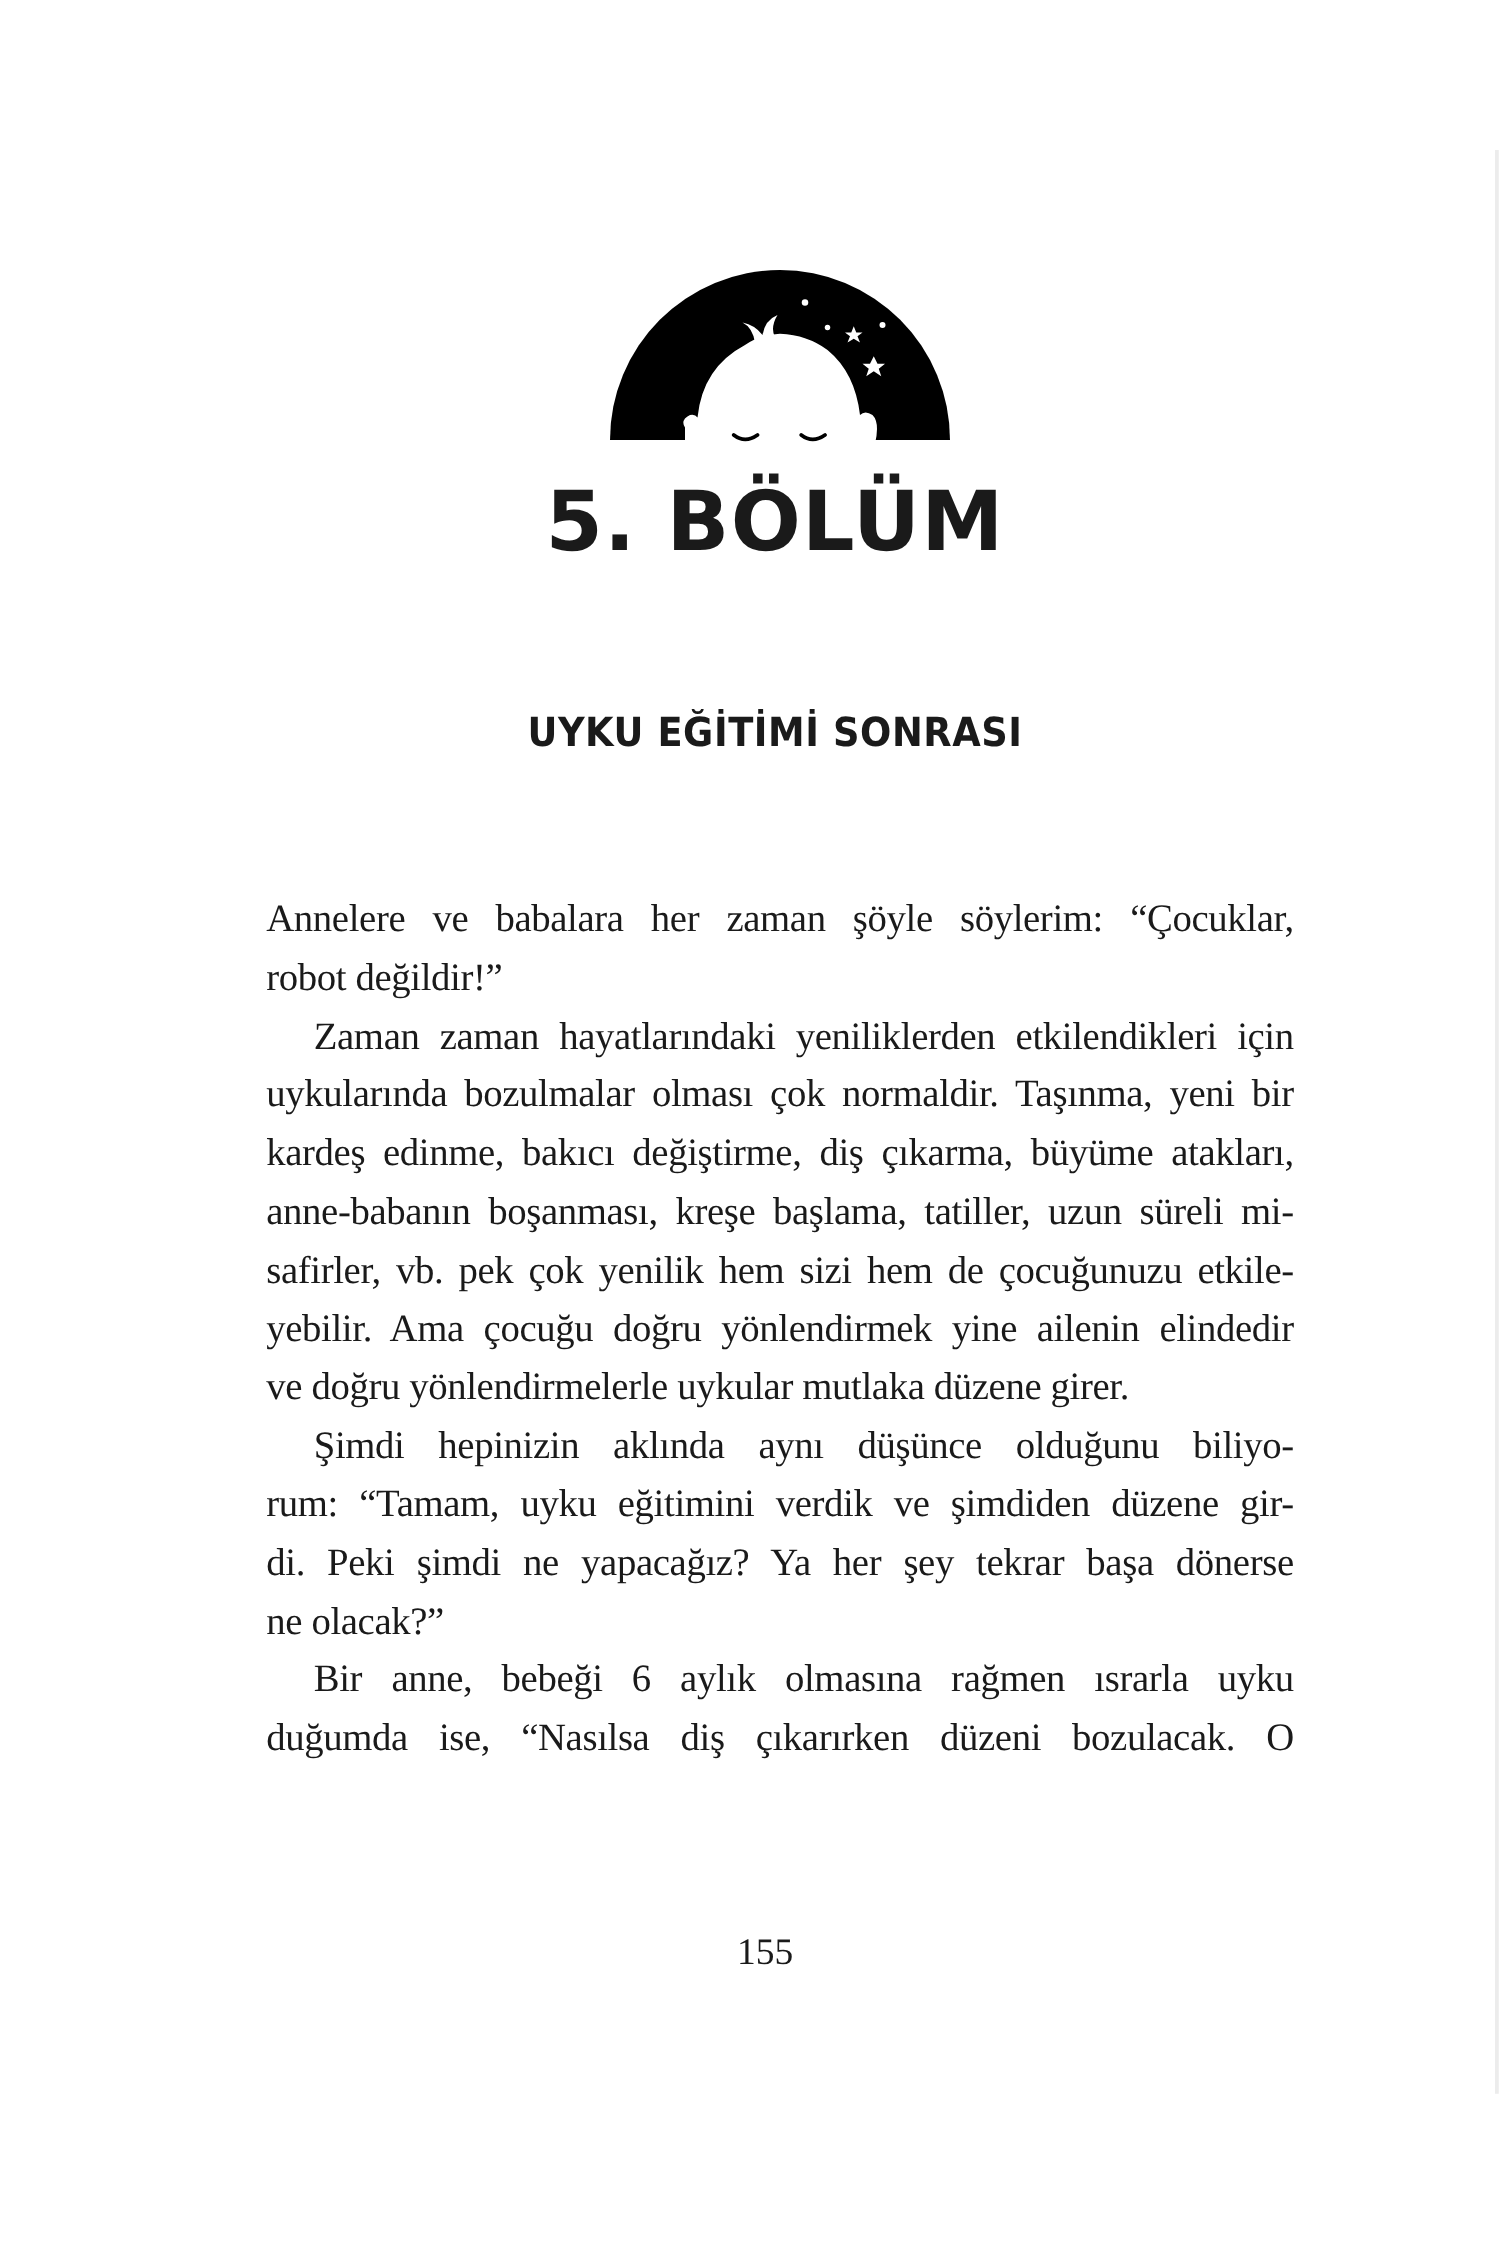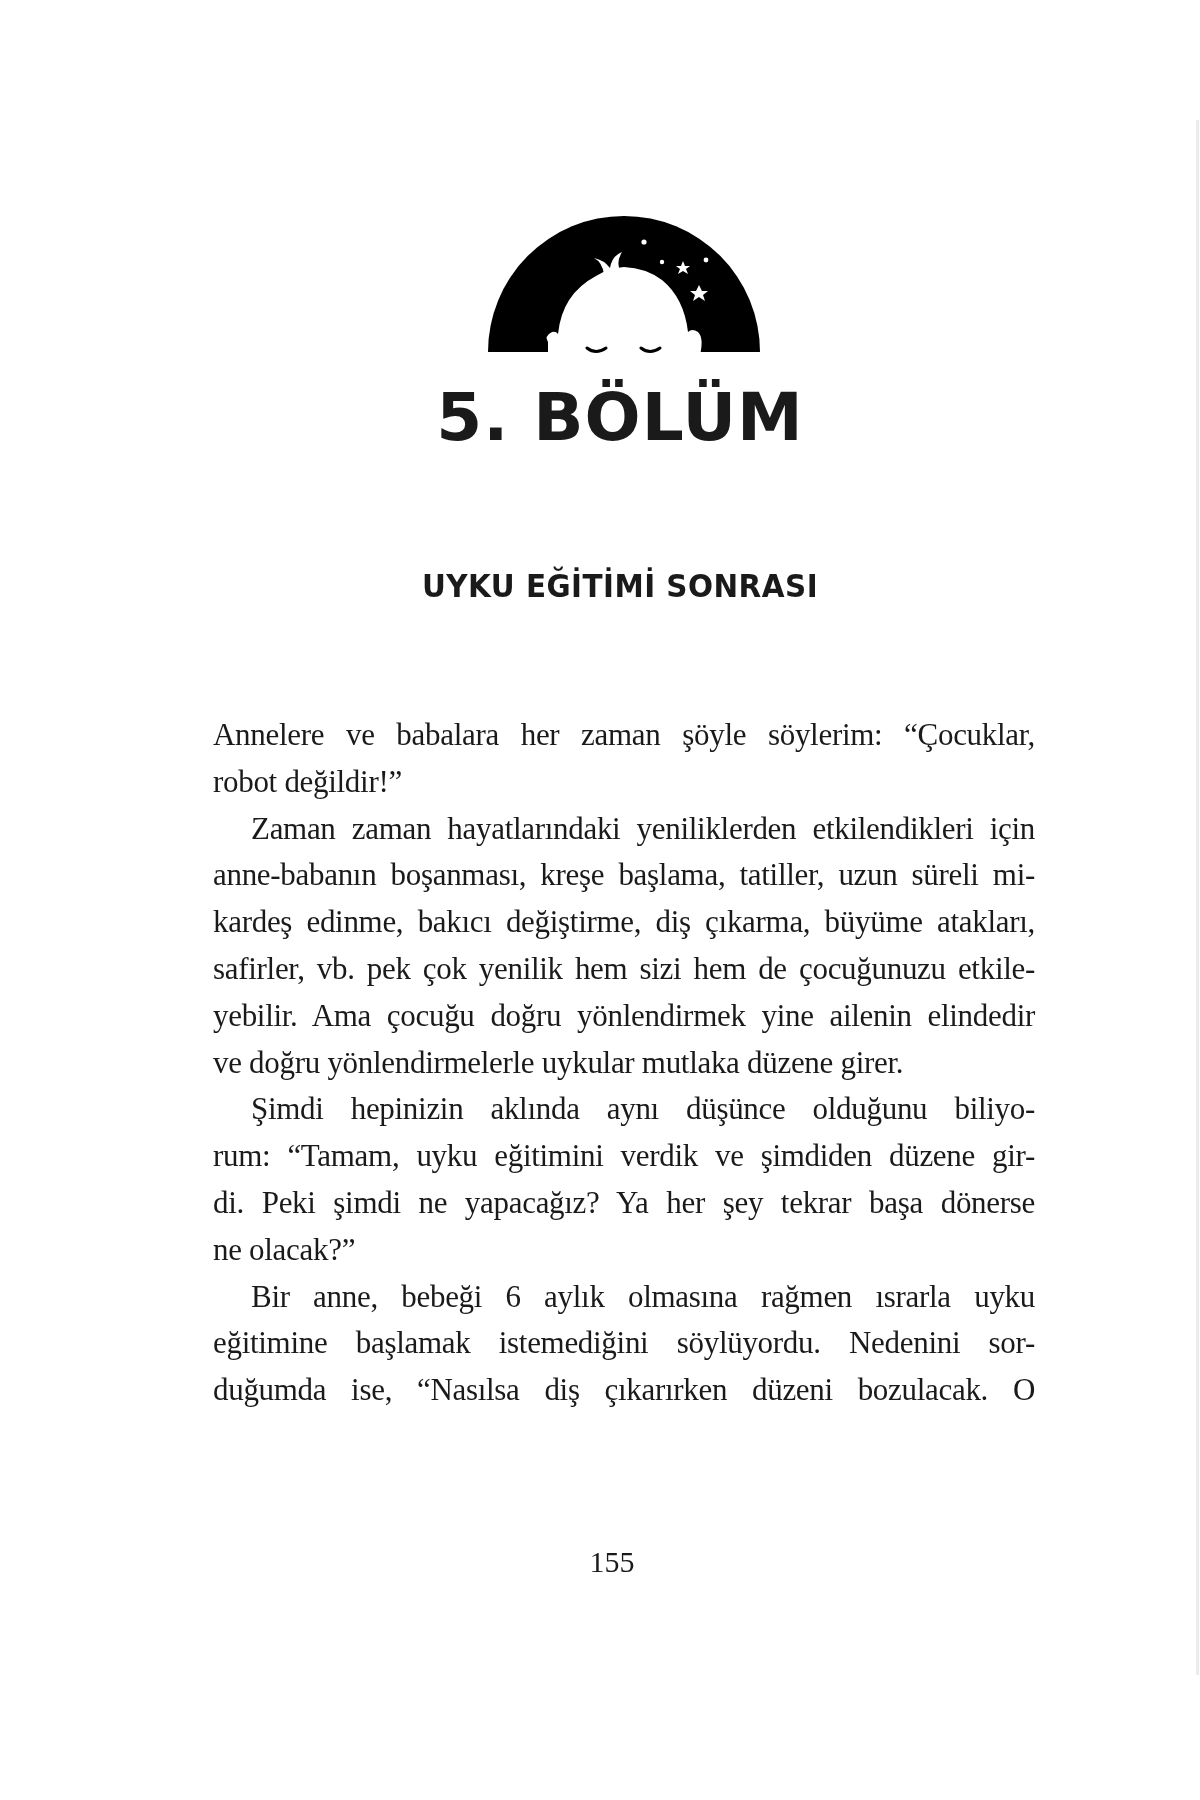--- a/index.html
+++ b/index.html
@@ -123,32 +123,32 @@
 
 <div class="chapter-title">UYKU EĞİTİMİ SONRASI</div>
 
 <div class="body-text">
   <p class="para">
     <span class="line">Annelere ve babalara her zaman şöyle söylerim: “Çocuklar,</span>
     <span class="line last">robot değildir!”</span>
   </p>
   <p class="para">
     <span class="line" style="padding-left:38px">Zaman zaman hayatlarındaki yeniliklerden etkilendikleri için</span>
+    <span class="line">uykularında bozulmalar olması çok normaldir. Taşınma, yeni bir</span>
+    <span class="line">kardeş edinme, bakıcı değiştirme, diş çıkarma, büyüme atakları,</span>
     <span class="line">anne-babanın boşanması, kreşe başlama, tatiller, uzun süreli mi-</span>
-    <span class="line">kardeş edinme, bakıcı değiştirme, diş çıkarma, büyüme atakları,</span>
     <span class="line">safirler, vb. pek çok yenilik hem sizi hem de çocuğunuzu etkile-</span>
     <span class="line">yebilir. Ama çocuğu doğru yönlendirmek yine ailenin elindedir</span>
     <span class="line last">ve doğru yönlendirmelerle uykular mutlaka düzene girer.</span>
   </p>
   <p class="para">
     <span class="line" style="padding-left:38px">Şimdi hepinizin aklında aynı düşünce olduğunu biliyo-</span>
     <span class="line">rum: “Tamam, uyku eğitimini verdik ve şimdiden düzene gir-</span>
     <span class="line">di. Peki şimdi ne yapacağız? Ya her şey tekrar başa dönerse</span>
     <span class="line last">ne olacak?”</span>
   </p>
   <p class="para">
     <span class="line" style="padding-left:38px">Bir anne, bebeği 6 aylık olmasına rağmen ısrarla uyku</span>
-    <span class="line">eğitimine başlamak istemediğini söylüyordu. Nedenini sor-</span>
     <span class="line">duğumda ise, “Nasılsa diş çıkarırken düzeni bozulacak. O</span>
   </p>
 </div>
 
 <div class="page-number">155</div>
 
 </body></html>

